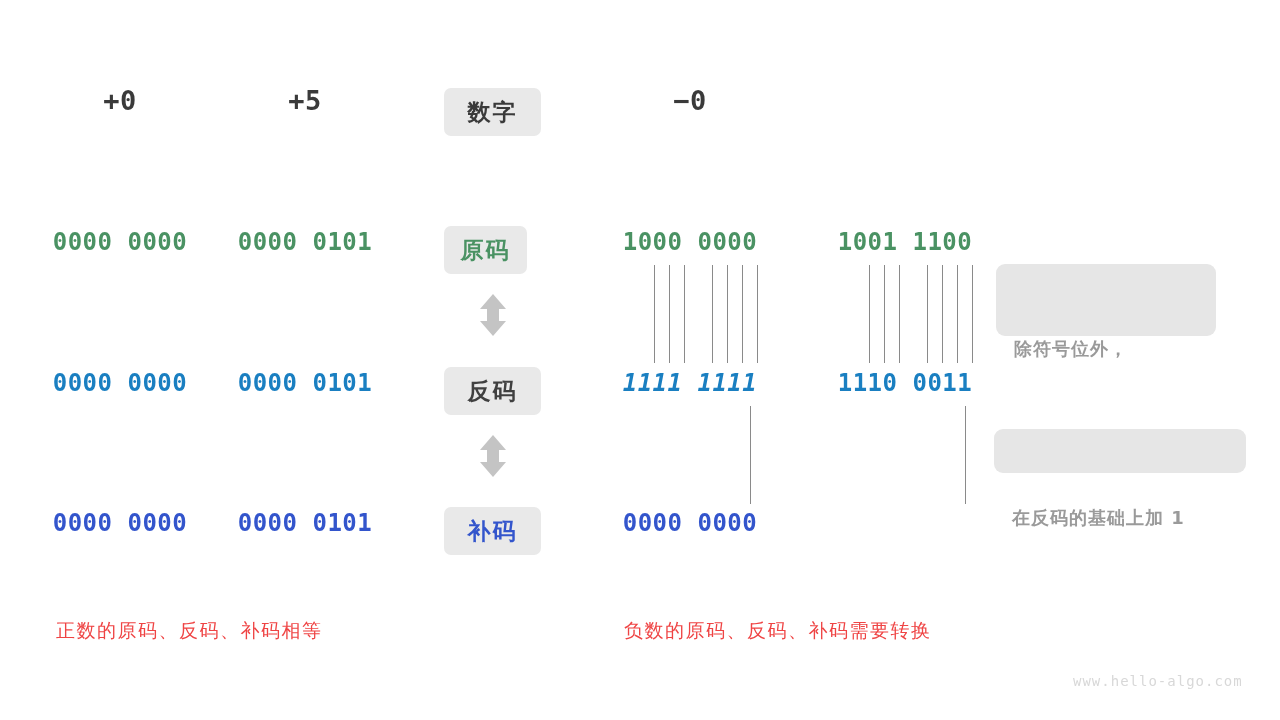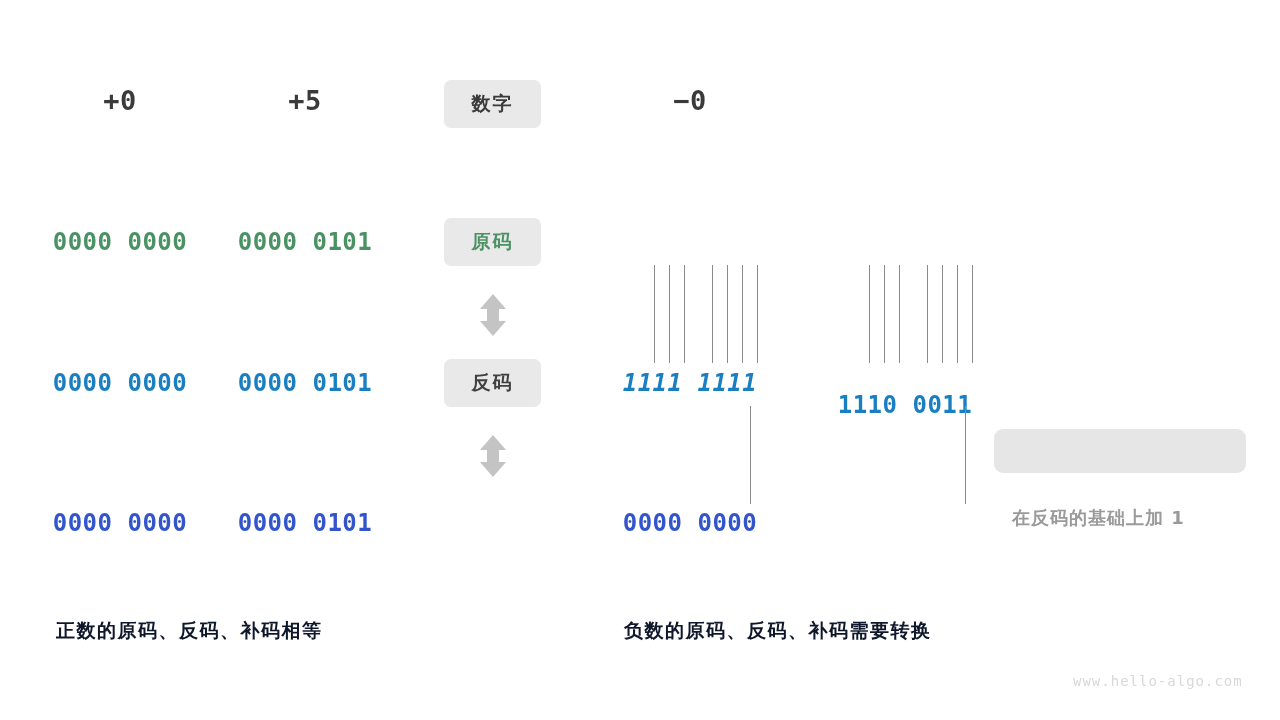--- a/index.html
+++ b/index.html
@@ -45,24 +45,25 @@
   .c-ones  { color: #1a7fc1; }  
   .c-twos  { color: #3355cc; }  
 
   
   .badge {
     background: #e9e9e9;
     border-radius: 7px;
     display: flex;
     align-items: center;
     justify-content: center;
-    font-size: 19px;
+    font-size: 23px;
     font-weight: bold;
     letter-spacing: 2px;
     box-sizing: border-box;
+    margin-top: 8px;
   }
   .badge-num   { color: #3a3a3a; }
   .badge-sign  { color: #4a9263; }
   .badge-ones  { color: #404040; }
   .badge-twos  { color: #3355cc; }
 
   
   .callout {
     background: #e6e6e6;
     border-radius: 9px;
@@ -71,23 +72,23 @@
     font-weight: bold;
     line-height: 30px;
     box-sizing: border-box;
     padding: 10px 18px;
     white-space: pre;
     letter-spacing: 1px;
   }
 
   
   .caption {
-    color: #0f172a;
+    color: #ef4444;
     font-size: 19px;
-    font-weight: bold;
+    font-weight: normal;
     letter-spacing: 1.5px;
     white-space: nowrap;
   }
 
   
   .watermark {
     font-family: "DejaVu Sans Mono", "Liberation Mono", monospace;
     font-size: 14px;
     color: #d8d8d8;
     letter-spacing: 1px;
@@ -111,34 +112,37 @@
   <div class="abs num-head" style="left:55px;  top:85px; width:130px;">+0</div>
   <div class="abs num-head" style="left:240px; top:85px; width:130px;">+5</div>
 
   <div class="abs badge badge-num" style="left:444px; top:80px; width:97px; height:48px;">数字</div>
 
   <div class="abs num-head" style="left:625px; top:85px; width:130px;">−0</div>
 
   <div class="abs bincell c-sign" style="left:40px;  top:228px; width:160px;">0000 0000</div>
   <div class="abs bincell c-sign" style="left:225px; top:228px; width:160px;">0000 0101</div>
 
-  <div class="abs badge badge-sign" style="left:444px; top:218px; width:97px; height:48px;">原码</div>
+  <div class="abs badge badge-sign" style="left:444px; top:218px; width:83px; height:48px;">原码</div>
 
+  <div class="abs bincell c-sign" style="left:610px; top:228px; width:160px;">1000 0000</div>
+  <div class="abs bincell c-sign" style="left:825px; top:228px; width:160px;">1001 1100</div>
 
   <div class="abs bincell c-ones" style="left:40px;  top:369px; width:160px;">0000 0000</div>
   <div class="abs bincell c-ones" style="left:225px; top:369px; width:160px;">0000 0101</div>
 
   <div class="abs badge badge-ones" style="left:444px; top:359px; width:97px; height:48px;">反码</div>
 
   <div class="abs bincell c-ones" style="left:610px; top:369px; width:160px;font-style:italic;">1111 1111</div>
-  <div class="abs bincell c-ones" style="left:825px; top:369px; width:160px;margin-top:22px;">1110 0011</div>
+  <div class="abs bincell c-ones" style="left:825px; top:369px; width:160px;">1110 0011</div>
 
   <div class="abs bincell c-twos" style="left:40px;  top:509px; width:160px;">0000 0000</div>
   <div class="abs bincell c-twos" style="left:225px; top:509px; width:160px;">0000 0101</div>
 
+  <div class="abs badge badge-twos" style="left:444px; top:499px; width:97px; height:48px;">补码</div>
 
   <div class="abs bincell c-twos" style="left:610px; top:509px; width:160px;">0000 0000</div>
 
   <div class="abs" style="left:477px; top:293px; width:32px; height:44px;">
     <svg class="dblarrow" width="32" height="44" viewBox="0 0 32 44">
       <polygon points="16,1 29,16 22,16 22,28 29,28 16,43 3,28 10,28 10,16 3,16" fill="#c4c4c4"></polygon>
     </svg>
   </div>
 
   <div class="abs" style="left:477px; top:434px; width:32px; height:44px;">
@@ -159,20 +163,24 @@
   <div class="abs bitline" style="left:884px; top:265px; height:98px;"></div>
   <div class="abs bitline" style="left:899px; top:265px; height:98px;"></div>
   <div class="abs bitline" style="left:927px; top:265px; height:98px;"></div>
   <div class="abs bitline" style="left:942px; top:265px; height:98px;"></div>
   <div class="abs bitline" style="left:957px; top:265px; height:98px;"></div>
   <div class="abs bitline" style="left:972px; top:265px; height:98px;"></div>
 
   <div class="abs bitline" style="left:750px; top:406px; height:98px;"></div>
   <div class="abs bitline" style="left:965px; top:406px; height:98px;"></div>
 
+  <div class="abs callout" style="left:996px; top:264px; width:220px; height:72px;">
+    <div>除符号位外，</div>
+    <div>对其余所有位取反</div>
+  </div>
 
   <div class="abs callout" style="left:994px; top:429px; width:252px; height:44px; padding-top:14px;">
     <div>在反码的基础上加 1</div>
   </div>
 
   <div class="abs caption" style="left:56px; top:618px;">正数的原码、反码、补码相等</div>
   <div class="abs caption" style="left:624px; top:618px;">负数的原码、反码、补码需要转换</div>
 
   <div class="abs watermark" style="left:1073px; top:673px;">www.hello-algo.com</div>
 

